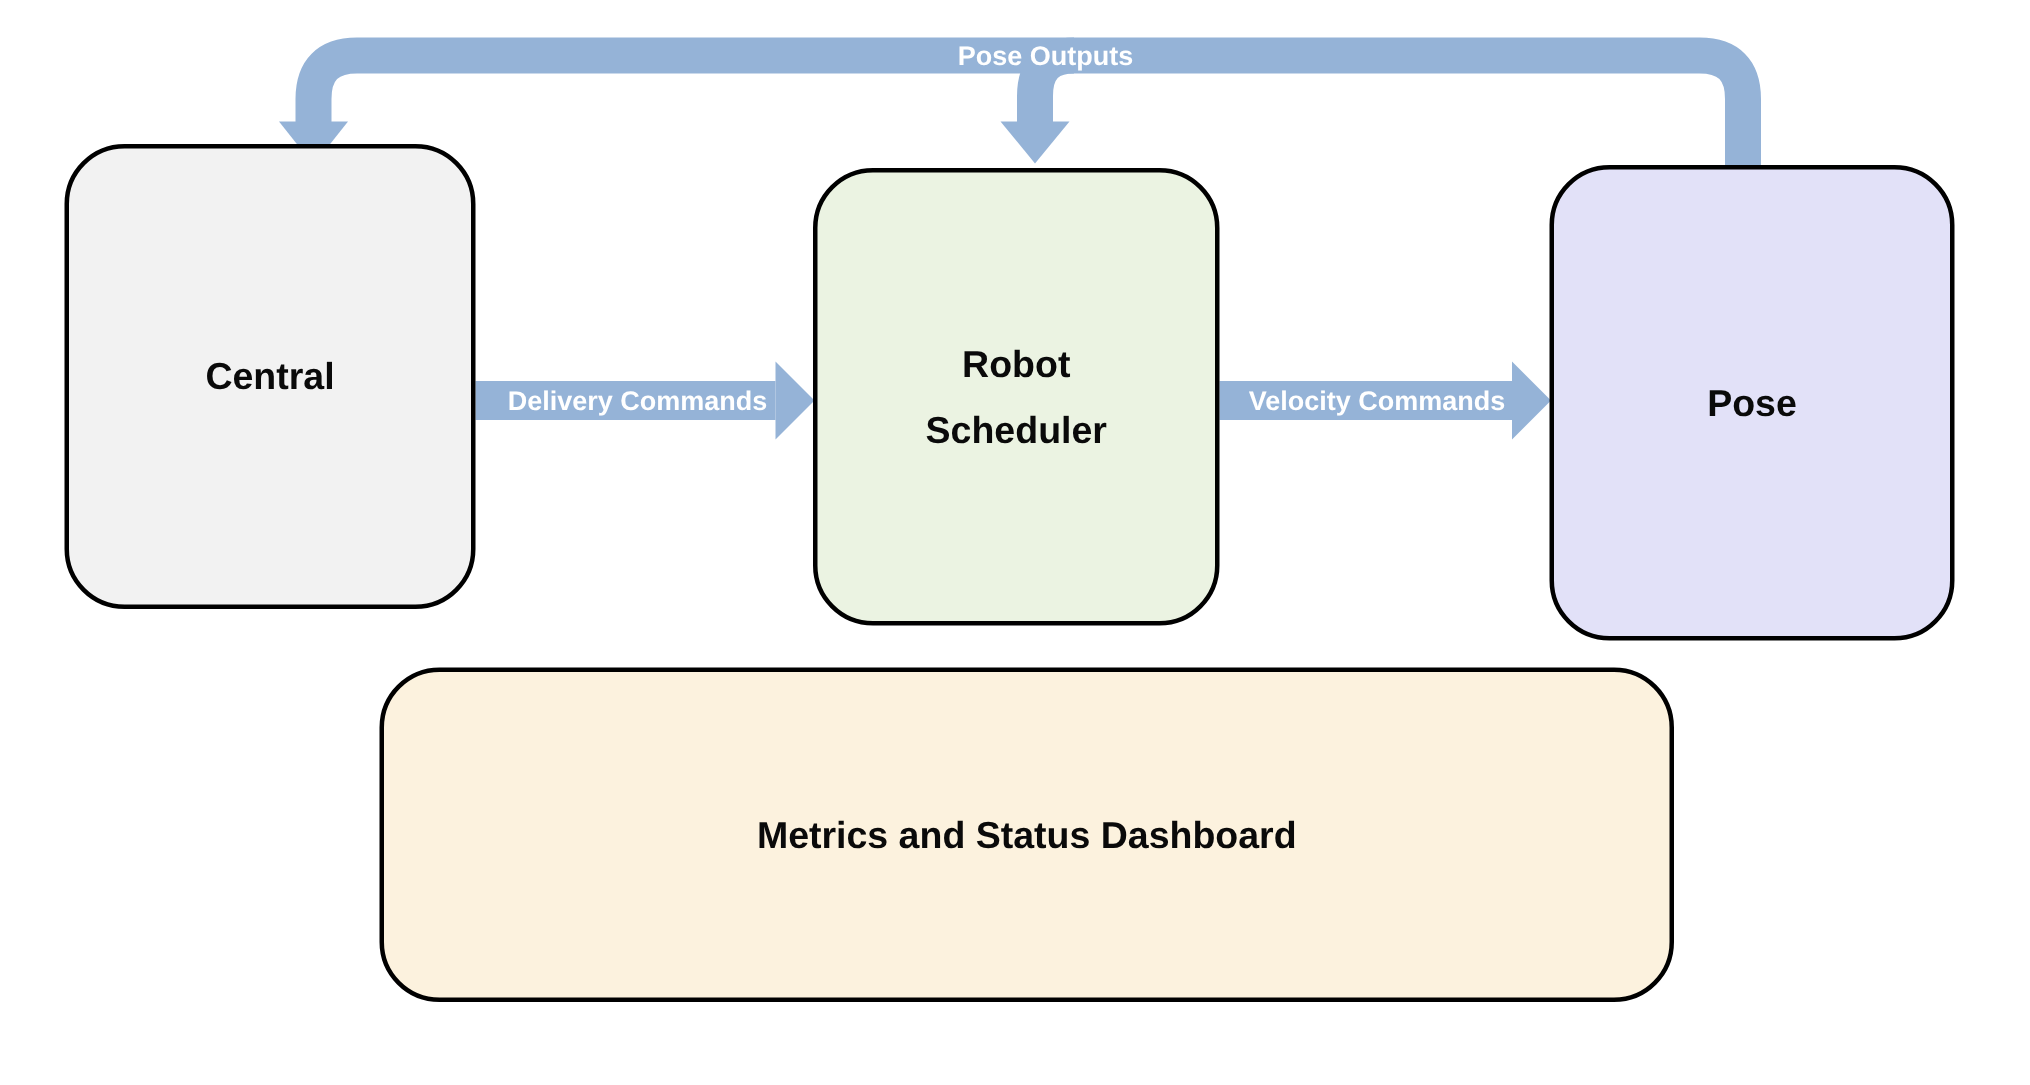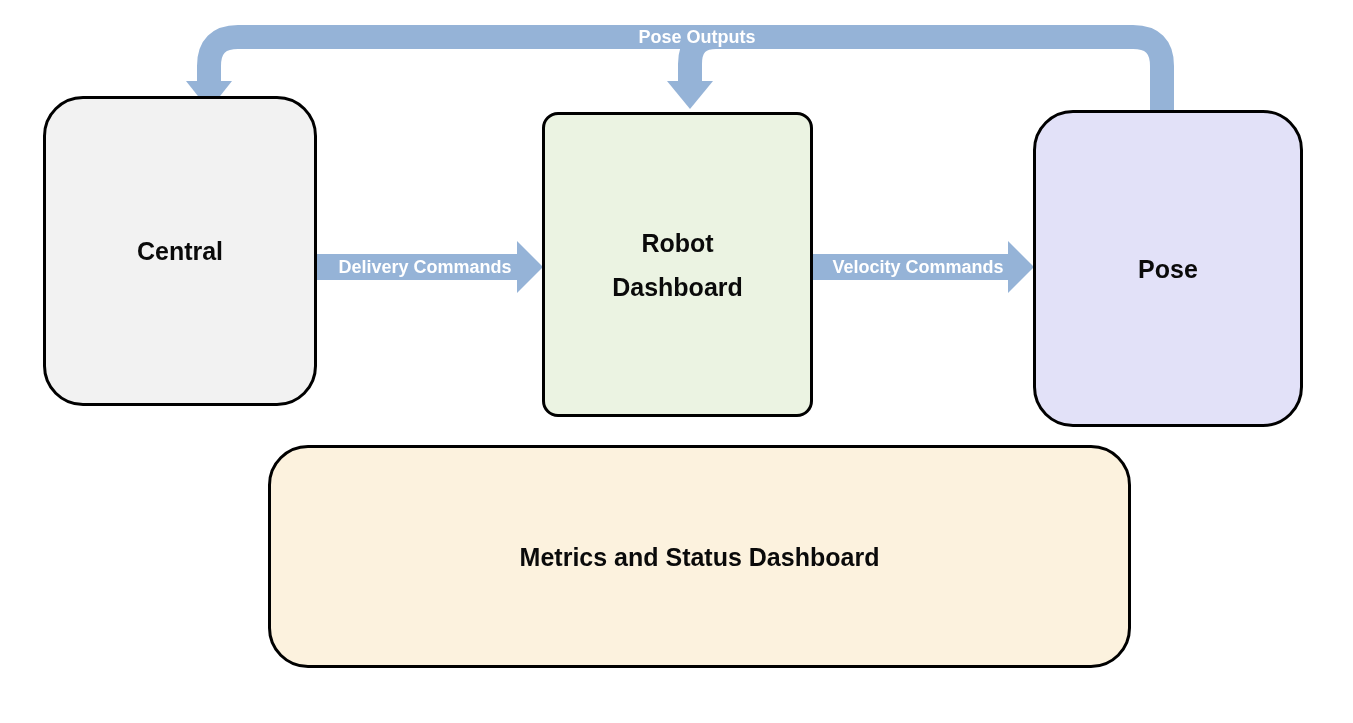--- a/index.html
+++ b/index.html
@@ -69,29 +69,28 @@
   }
   .node-scheduler {
     left: 43px; top: 96px;
     width: 274px; height: 310px;
     background: var(--scheduler-fill);
   }
   .node-controller {
     left: 542px; top: 112px;
     width: 271px; height: 305px;
     background: var(--controller-fill);
-    border-radius: 16px;
   }
   .node-plant {
     left: 1033px; top: 110px;
     width: 270px; height: 317px;
     background: var(--plant-fill);
   }
   .node-dashboard {
-    left: 268px; top: 445px;
+    left: 253px; top: 445px;
     width: 863px; height: 223px;
     background: var(--dashboard-fill);
   }
 </style>
 </head>
 <body>
 
 <div class="canvas">
 
   <svg class="connectors" width="1353" height="723" viewBox="0 0 1353 723">
@@ -115,21 +114,21 @@
 
   <div class="node node-scheduler">
     <div>
       <div>Central</div>
     </div>
   </div>
 
   <div class="node node-controller">
     <div>
       <div>Robot</div>
-      <div>Dashboard</div>
+      <div>Scheduler</div>
     </div>
   </div>
 
   <div class="node node-plant">
     <div>Pose</div>
   </div>
 
   <div class="node node-dashboard">
     <div>Metrics and Status Dashboard</div>
   </div>

